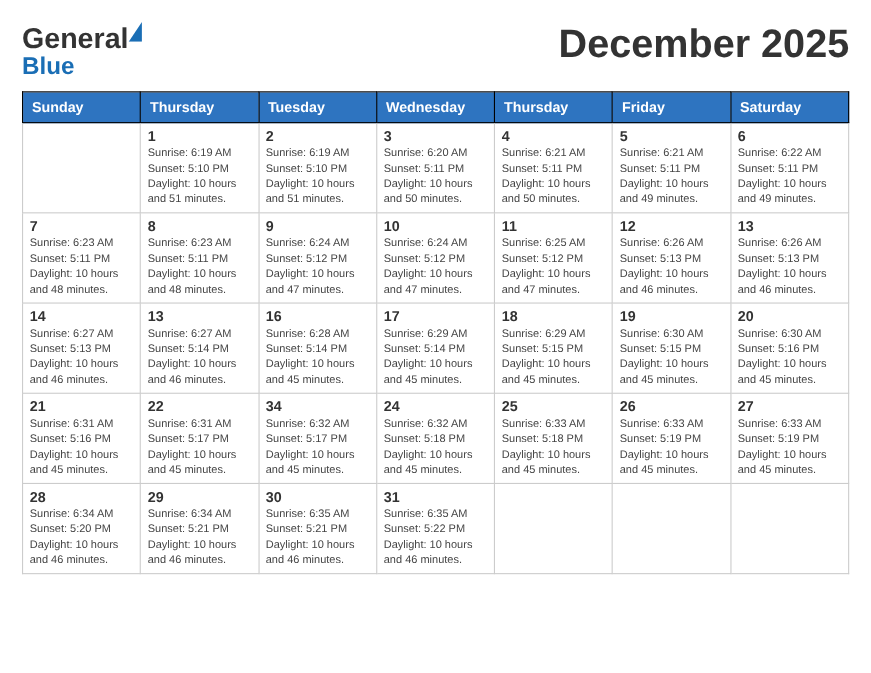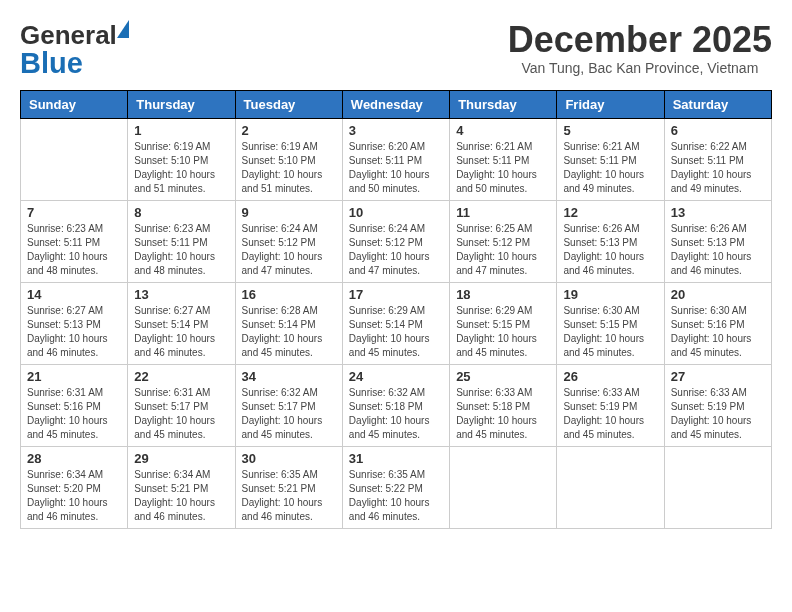--- a/index.html
+++ b/index.html
@@ -75,25 +75,24 @@
 <div class="header">
   <div class="logo">
     <div style="display:flex; align-items:center; gap:2px;">
       <div style="position:relative; display:inline-block;">
         <span style="font-size:26px; font-weight:bold; color:#333;">General</span>
         <svg style="position:absolute; top:-4px; right:-14px;" width="16" height="22" viewBox="0 0 16 22">
           <polygon points="2,22 14,22 14,4" fill="#1a6eb5"></polygon>
         </svg>
       </div>
     </div>
-    <span style="font-size:29px; font-weight:bold; color:#1a6eb5; margin-top:-4px;">Blue</span>
+    <span style="font-size:22px; font-weight:bold; color:#1a6eb5; margin-top:-4px;">Blue</span>
   </div>
   <div class="title-section">
     <div class="month-title">December 2025</div>
-    <div class="location">Van Tung, Bac Kan Province, Vietnam</div>
   </div>
 </div>
 
 <table class="calendar">
   <thead>
     <tr>
     <th>Sunday</th>
         <th>Thursday</th>
         <th>Tuesday</th>
         <th>Wednesday</th>

